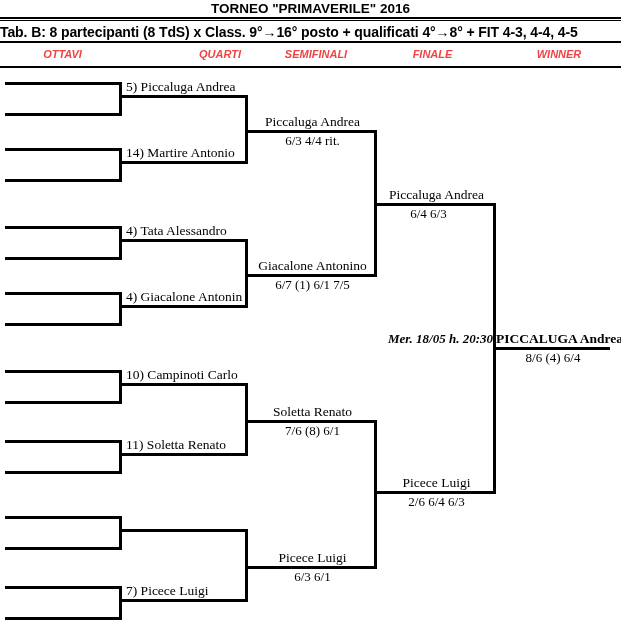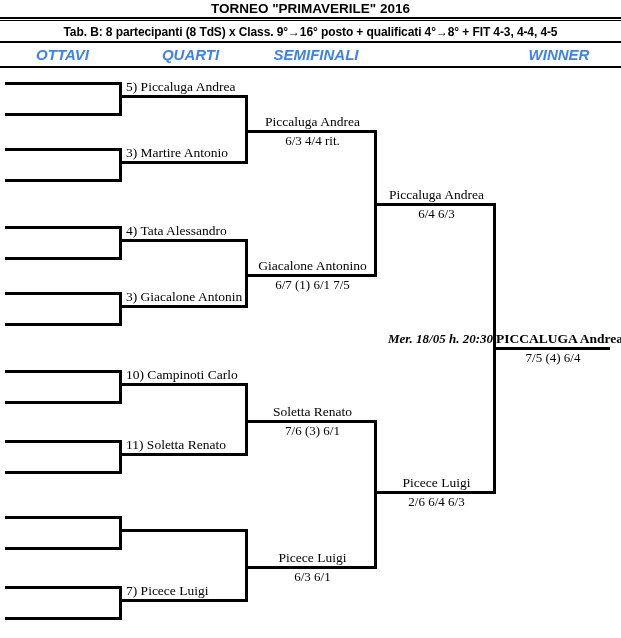--- a/index.html
+++ b/index.html
@@ -41,40 +41,39 @@
   .rule-2 { top: 20px;  height: 1px; }
   .rule-3 { top: 41px;  height: 2px; }
   .rule-4 { top: 66px;  height: 2px; }
 
   .hdr-sub {
     position: absolute;
     left: 0;
     top: 23px;
     width: 621px;
     height: 18px;
-    text-align: center;
     font-family: "Liberation Sans", "DejaVu Sans", sans-serif;
     font-weight: bold;
-    font-size: 12px;
+    font-size: 14px;
     line-height: 18px;
     color: #000;
     white-space: nowrap;
     letter-spacing: -0.1px;
   }
 
   .col-head {
     position: absolute;
     top: 45px;
     height: 19px;
     line-height: 19px;
     font-family: "Liberation Sans", "DejaVu Sans", sans-serif;
     font-style: italic;
     font-weight: bold;
-    font-size: 15px;
-    color: #3b82f6;
+    font-size: 11px;
+    color: #ef4444;
     text-align: center;
     white-space: nowrap;
   }
 
   
   .hline {
     position: absolute;
     background: #000;
     height: 3px;
   }
@@ -134,22 +133,23 @@
 
 <div id="root">
 
   <div class="hdr-title">TORNEO  "PRIMAVERILE"  2016</div>
   <div class="rule rule-1"></div>
   <div class="rule rule-2"></div>
   <div class="hdr-sub">Tab. B: 8 partecipanti (8 TdS) x Class. 9°→16° posto + qualificati 4°→8° + FIT 4-3, 4-4, 4-5</div>
   <div class="rule rule-3"></div>
 
   <div class="col-head" style="left:0px;   width:125px;">OTTAVI</div>
-  <div class="col-head" style="left:128px; width:125px;">QUARTI</div>
+  <div class="col-head" style="left:116px; width:125px;text-align:right;">QUARTI</div>
   <div class="col-head" style="left:252px; width:128px;">SEMIFINALI</div>
+  <div class="col-head" style="left:370px; width:125px;">FINALE</div>
   <div class="col-head" style="left:497px; width:124px;">WINNER</div>
 
   <div class="rule rule-4"></div>
 
   <div class="hline" style="left:5px; top:82px;  width:117px;"></div>
   <div class="hline" style="left:5px; top:113px; width:117px;"></div>
   <div class="vline" style="left:119px; top:82px; height:34px;"></div>
 
   <div class="hline" style="left:5px; top:148px; width:117px;"></div>
   <div class="hline" style="left:5px; top:179px; width:117px;"></div>
@@ -176,27 +176,27 @@
   <div class="vline" style="left:119px; top:516px; height:34px;"></div>
 
   <div class="hline" style="left:5px; top:586px; width:117px;"></div>
   <div class="hline" style="left:5px; top:617px; width:117px;"></div>
   <div class="vline" style="left:119px; top:586px; height:34px;"></div>
 
   <div class="hline" style="left:122px; top:95px;  width:126px;"></div>
   <div class="seed-name" style="left:126px; top:79px; width:126px;">5) Piccaluga Andrea</div>
 
   <div class="hline" style="left:122px; top:161px; width:126px;"></div>
-  <div class="seed-name" style="left:126px; top:145px; width:126px;">3) Martire Antonio</div>
+  <div class="seed-name" style="left:126px; top:145px; width:126px;">14) Martire Antonio</div>
 
   <div class="hline" style="left:122px; top:239px; width:126px;"></div>
   <div class="seed-name" style="left:126px; top:223px; width:126px;">4) Tata Alessandro</div>
 
   <div class="hline" style="left:122px; top:305px; width:126px;"></div>
-  <div class="seed-name" style="left:126px; top:289px; width:126px;">3) Giacalone Antonin</div>
+  <div class="seed-name" style="left:126px; top:289px; width:126px;">4) Giacalone Antonin</div>
 
   <div class="hline" style="left:122px; top:383px; width:126px;"></div>
   <div class="seed-name" style="left:126px; top:367px; width:126px;">10) Campinoti Carlo</div>
 
   <div class="hline" style="left:122px; top:453px; width:126px;"></div>
   <div class="seed-name" style="left:126px; top:437px; width:126px;">11) Soletta Renato</div>
 
   <div class="hline" style="left:122px; top:529px; width:126px;"></div>
 
   <div class="hline" style="left:122px; top:599px; width:126px;"></div>
@@ -210,37 +210,37 @@
   <div class="hline" style="left:248px; top:130px; width:129px;"></div>
   <div class="win-name" style="left:248px; top:114px; width:129px;">Piccaluga Andrea</div>
   <div class="score" style="left:248px; top:133px; width:129px;">6/3  4/4 rit.</div>
 
   <div class="hline" style="left:248px; top:274px; width:129px;"></div>
   <div class="win-name" style="left:248px; top:258px; width:129px;">Giacalone Antonino</div>
   <div class="score" style="left:248px; top:277px; width:129px;">6/7 (1)  6/1  7/5</div>
 
   <div class="hline" style="left:248px; top:420px; width:129px;"></div>
   <div class="win-name" style="left:248px; top:404px; width:129px;">Soletta Renato</div>
-  <div class="score" style="left:248px; top:423px; width:129px;">7/6 (3)  6/1</div>
+  <div class="score" style="left:248px; top:423px; width:129px;">7/6 (8)  6/1</div>
 
   <div class="hline" style="left:248px; top:566px; width:129px;"></div>
   <div class="win-name" style="left:248px; top:550px; width:129px;">Picece Luigi</div>
   <div class="score" style="left:248px; top:569px; width:129px;">6/3  6/1</div>
 
   <div class="vline" style="left:374px; top:130px; height:147px;"></div>
   <div class="vline" style="left:374px; top:420px; height:149px;"></div>
 
   <div class="hline" style="left:377px; top:203px; width:119px;"></div>
   <div class="win-name" style="left:377px; top:187px; width:119px;">Piccaluga Andrea</div>
-  <div class="score" style="left:377px; top:206px; width:119px;">6/4  6/3</div>
+  <div class="score" style="left:369px; top:206px; width:119px;">6/4  6/3</div>
 
   <div class="hline" style="left:377px; top:491px; width:119px;"></div>
   <div class="win-name" style="left:377px; top:475px; width:119px;">Picece Luigi</div>
   <div class="score" style="left:377px; top:494px; width:119px;">2/6  6/4  6/3</div>
 
   <div class="vline" style="left:493px; top:203px; height:291px;"></div>
 
   <div class="datetime" style="left:370px; top:331px; width:123px;">Mer. 18/05 h. 20:30</div>
   <div class="hline" style="left:496px; top:347px; width:114px;"></div>
   <div class="champ-name" style="left:496px; top:331px; width:114px;">PICCALUGA Andrea</div>
-  <div class="score" style="left:496px; top:350px; width:114px;">7/5 (4)  6/4</div>
+  <div class="score" style="left:496px; top:350px; width:114px;">8/6 (4)  6/4</div>
 
 </div>
 
 </body></html>

